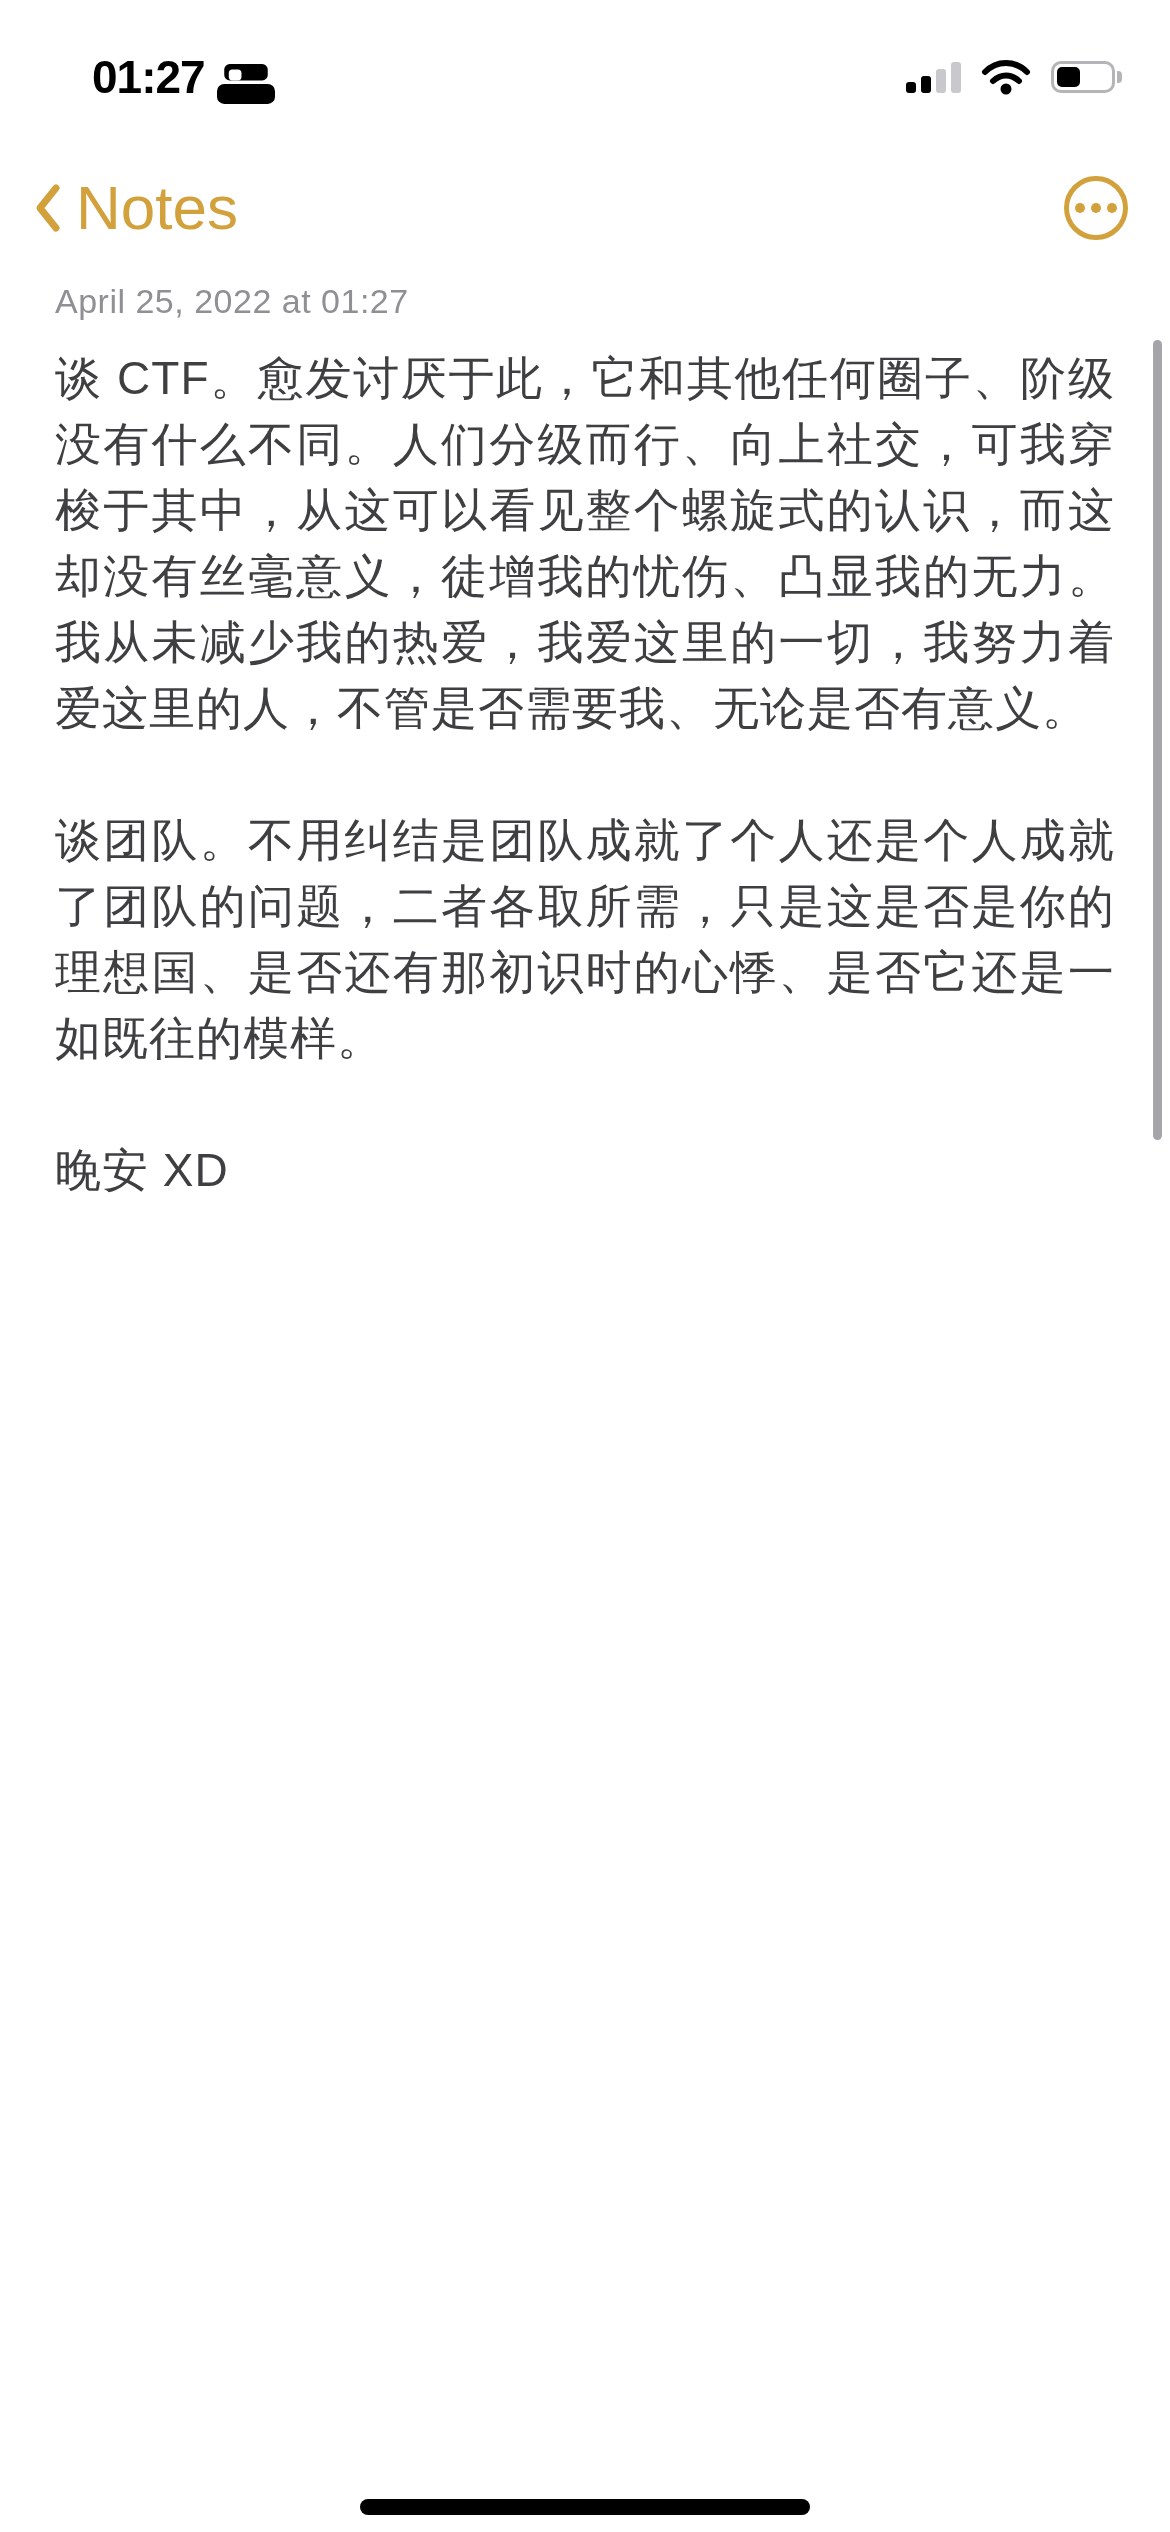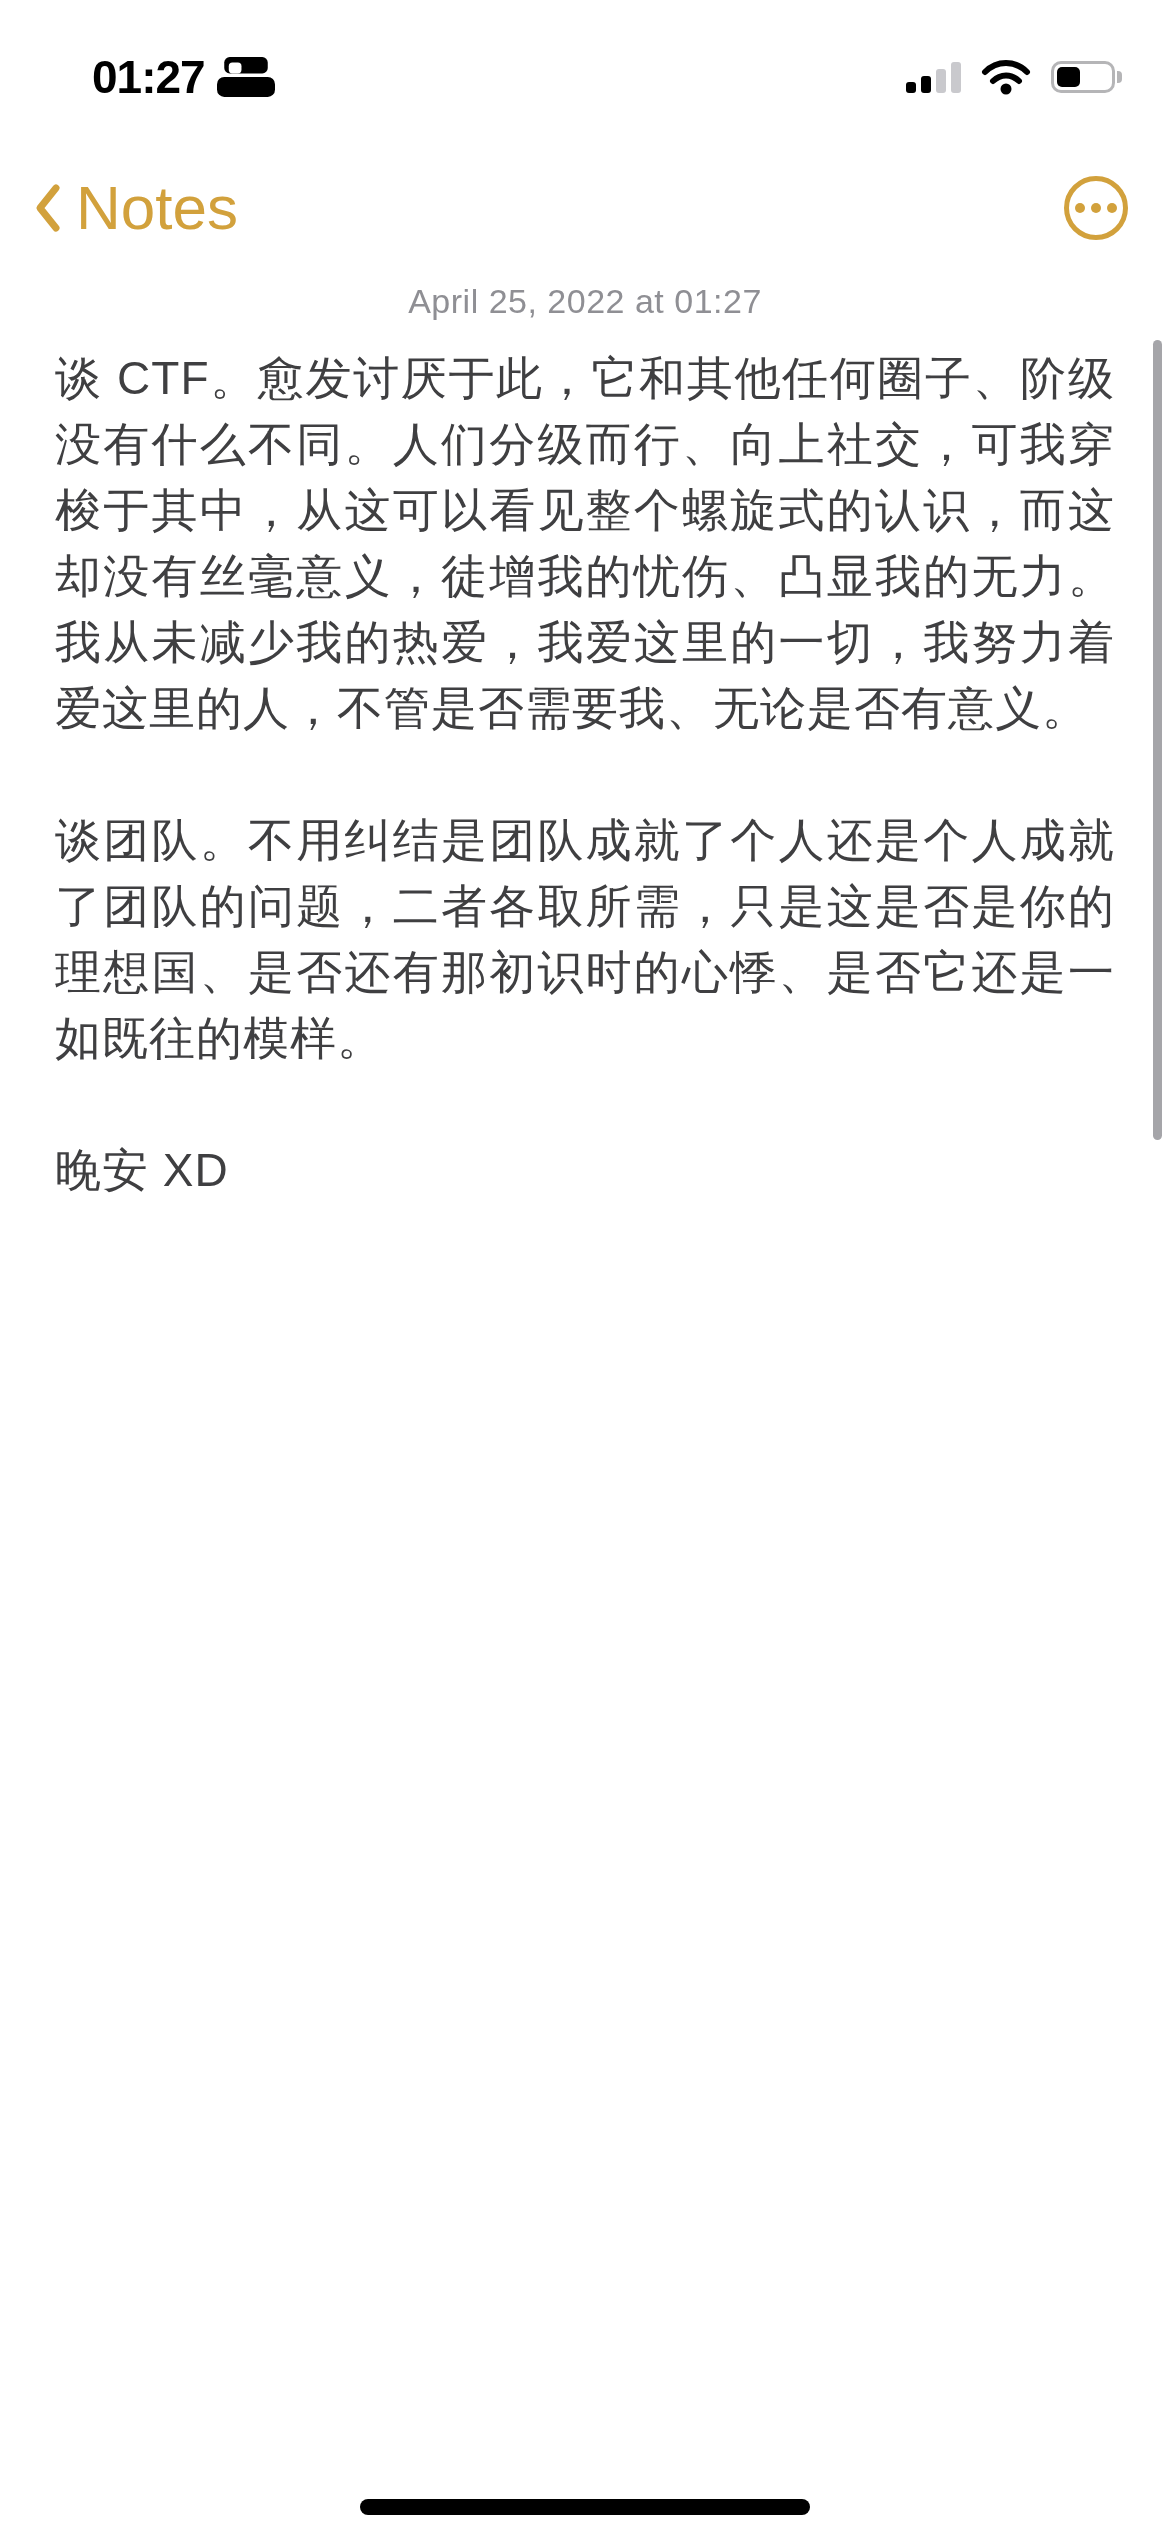--- a/index.html
+++ b/index.html
@@ -15,21 +15,21 @@
     width:1170px;height:2532px;background:#ffffff;
     font-family:"Liberation Sans","DejaVu Sans",sans-serif;
     position:relative;overflow:hidden;
   }
   
   .status-bar{
     position:absolute;top:0;left:0;right:0;height:125px;
     display:flex;justify-content:space-between;align-items:center;
     padding:28px 48px 0 92px;
   }
-  .sb-left{display:flex;align-items:center;gap:12px;}
+  .sb-left{display:flex;align-items:flex-end;gap:12px;}
   .sb-time{font-size:46px;font-weight:700;color:#000;letter-spacing:-1px;}
   .bed-icon{display:block;}
   .sb-right{display:flex;align-items:center;gap:20px;}
   .signal{display:flex;align-items:flex-end;gap:5px;height:32px;}
   .signal .bar{width:10px;border-radius:3px;background:var(--signal-off);}
   .signal .bar.on{background:#000;}
   .wifi-icon{display:block;}
   .battery{display:flex;align-items:center;}
   .battery-shell{
     position:relative;width:64px;height:32px;
@@ -60,21 +60,21 @@
     width:64px;height:64px;border:5px solid var(--gold);border-radius:50%;
     background:none;display:flex;align-items:center;justify-content:center;gap:6px;
     cursor:pointer;padding:0;
   }
   .more-button .dot{width:10px;height:10px;border-radius:50%;background:var(--gold);}
   
   .note{
     position:absolute;top:282px;left:55px;right:55px;
   }
   .note-date{
-    text-align:center;font-size:34px;color:var(--date-gray);
+    font-size:34px;color:var(--date-gray);
     margin:0 0 24px 0;letter-spacing:0.5px;
   }
   .note p{
     font-size:46px;line-height:66px;color:var(--text);
     margin:0 0 66px 0;text-align:justify;letter-spacing:1px;
   }
   .note p:last-child{margin-bottom:0;}
   
   .scrollbar-thumb{
     position:absolute;right:8px;top:340px;width:9px;height:800px;

